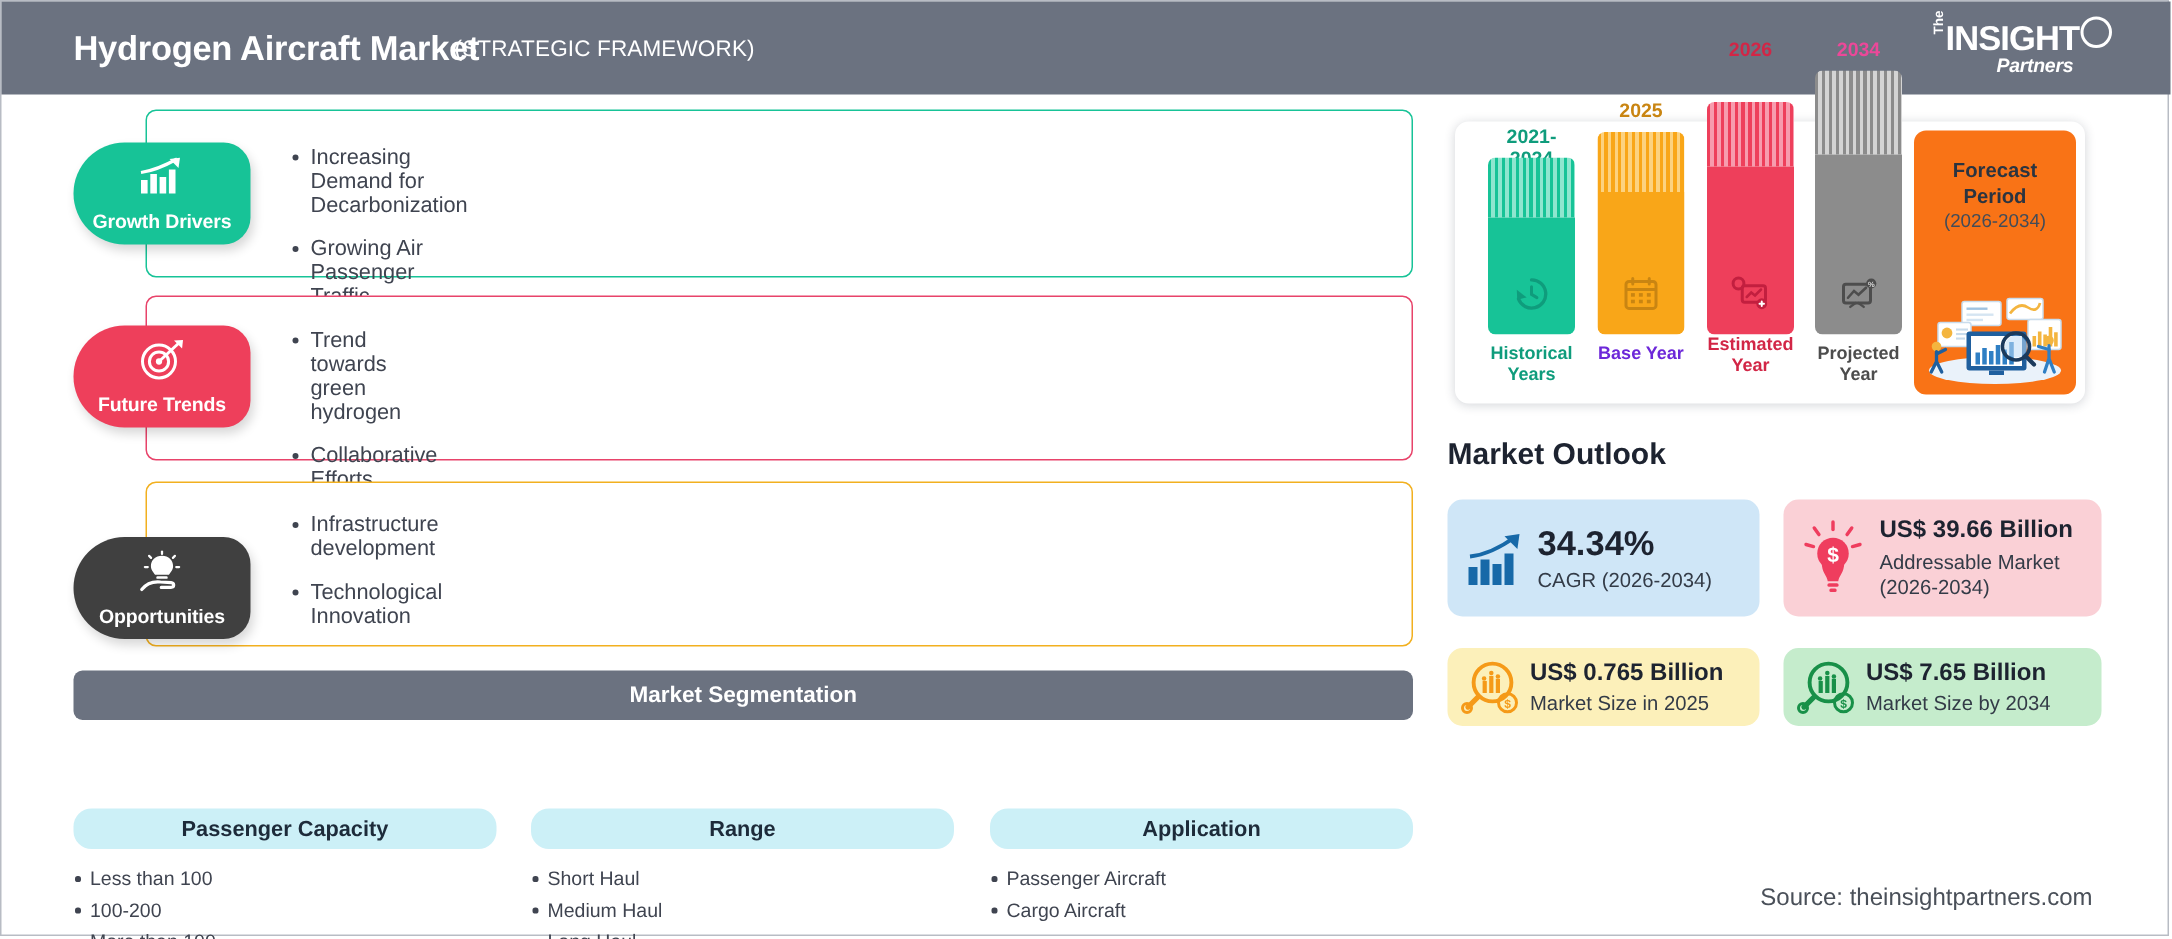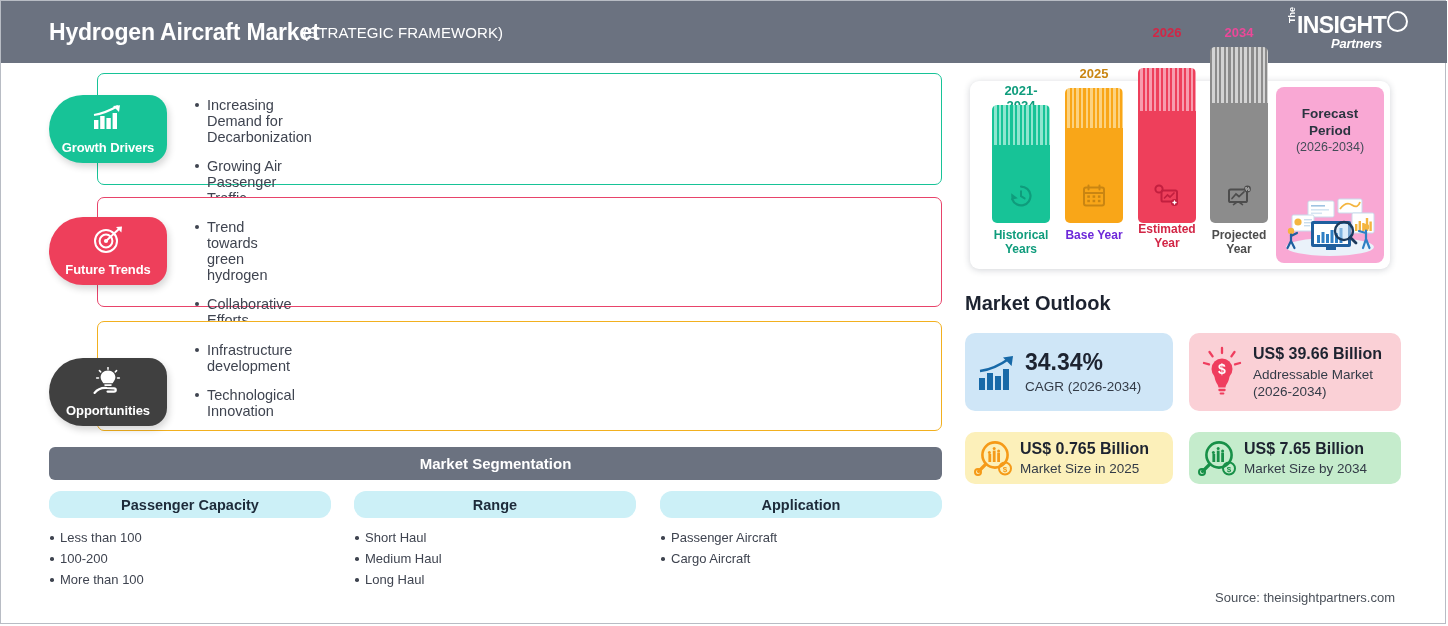--- a/index.html
+++ b/index.html
@@ -75,21 +75,21 @@
   
   .seg-header{
     position:absolute;left:48px;top:446px;width:893px;height:33px;
     background:#6b7280;border-radius:6px;
     display:flex;align-items:center;justify-content:center;
   }
   .seg-header-label{font-size:15px;font-weight:bold;color:#fff;}
   .seg-col{position:absolute;top:490px;}
   .seg-col-head{
     height:27px;background:#ccf0f7;border-radius:12px;
-    display:flex;align-items:center;justify-content:center;
+    display:flex;align-items:center;justify-content:center;margin-top:48px;
   }
   .seg-col-head-label{font-size:14.5px;font-weight:bold;color:#1d2b3a;}
   .seg-items{margin-top:12px;}
   .seg-li{
     font-size:13px;color:#3f4450;line-height:15px;margin-bottom:6px;
     position:relative;padding-left:11px;
   }
   .seg-li::before{
     content:"";position:absolute;left:1px;top:6px;width:3.5px;height:3.5px;
     border-radius:50%;background:#3f4450;
@@ -113,21 +113,21 @@
   .fc-bar-solid{width:100%;position:relative;}
   .fc-bar-ico{
     position:absolute;left:0;right:0;bottom:14px;text-align:center;
   }
   .fc-cap{
     position:absolute;left:-8px;width:calc(100% + 16px);text-align:center;
     font-size:12px;font-weight:bold;line-height:13.5px;
   }
   .fc-side{
     position:absolute;right:6px;top:6px;width:108px;height:176px;
-    background:#f9a8d4;border-radius:8px;
+    background:#f97316;border-radius:8px;
   }
   .fc-side-t1{
     position:absolute;left:0;right:0;top:18px;text-align:center;
     font-size:13.5px;font-weight:bold;color:#2b3440;line-height:17px;
   }
   .fc-side-t2{
     position:absolute;left:0;right:0;top:53px;text-align:center;
     font-size:12.5px;color:#434c58;
   }
   
@@ -135,21 +135,21 @@
     position:absolute;left:964px;top:291px;
     font-size:20px;font-weight:bold;color:#1d2330;
   }
   .mo-card{position:absolute;border-radius:10px;box-sizing:border-box;}
   .mo-big{font-size:23px;font-weight:bold;color:#1d2330;line-height:26px;}
   .mo-sm{font-size:13.5px;color:#333b47;line-height:17px;}
   .mo-big2{font-size:16px;font-weight:bold;color:#1d2330;line-height:20px;}
   .mo-sm2{font-size:13.5px;color:#333b47;line-height:17px;}
   .source{
     position:absolute;right:50px;top:589px;
-    font-size:13px;color:#4a5059;
+    font-size:16px;color:#4a5059;
   }
   svg{display:block;}
 </style>
 </head>
 <body>
 
 <div class="page">
 
   <div class="header">
     <div class="header-title">Hydrogen Aircraft Market</div>

